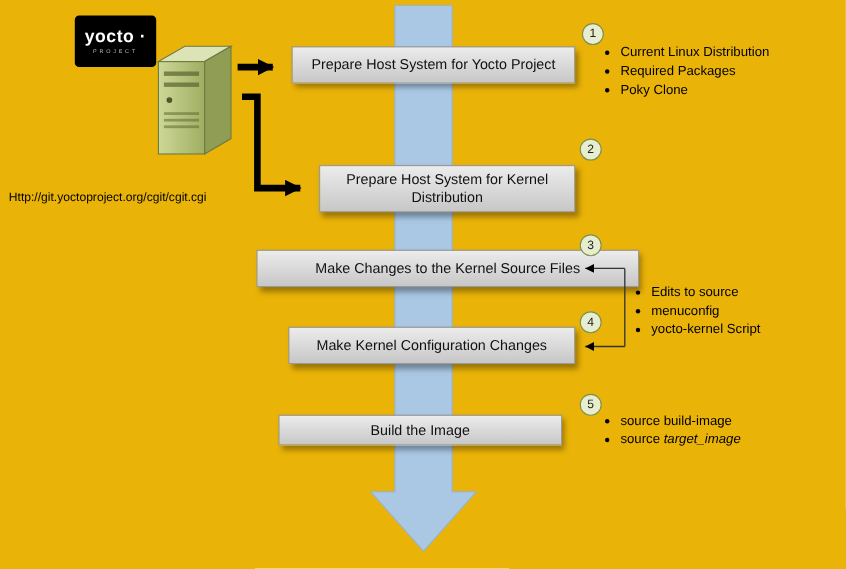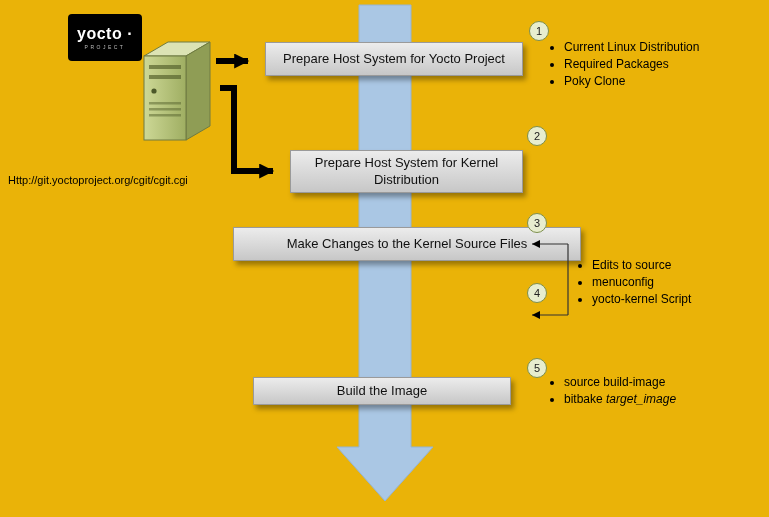--- a/index.html
+++ b/index.html
@@ -68,20 +68,21 @@
     <rect x="13" y="68" width="32" height="2.5" fill="#5d6a33" opacity="0.55"></rect>
     <rect x="13" y="74" width="32" height="2.5" fill="#5d6a33" opacity="0.55"></rect>
     <rect x="13" y="80" width="32" height="2.5" fill="#5d6a33" opacity="0.55"></rect>
   </svg>
 
   <div class="src-url">Http://git.yoctoproject.org/cgit/cgit.cgi</div>
 
   <div class="box" style="left:265px; top:42px; width:258px; height:34px">Prepare Host System for Yocto Project</div>
   <div class="box" style="left:290px; top:150px; width:233px; height:43px">Prepare Host System for Kernel Distribution</div>
   <div class="box" style="left:233px; top:227px; width:348px; height:34px">Make Changes to the Kernel Source Files</div>
+  <div class="box" style="left:262px; top:297px; width:261px; height:34px">Make Kernel Configuration Changes</div>
   <div class="box" style="left:253px; top:377px; width:258px; height:28px">Build the Image</div>
 
   <div class="num-circle" style="left:529px; top:21px">1</div>
   <div class="num-circle" style="left:527px; top:126px">2</div>
   <div class="num-circle" style="left:527px; top:213px">3</div>
   <div class="num-circle" style="left:527px; top:283px">4</div>
   <div class="num-circle" style="left:527px; top:358px">5</div>
 
   <ul class="blist" style="left:549px; top:40px; width:210px">
     <li>Current Linux Distribution</li>
@@ -91,21 +92,21 @@
 
 
   <ul class="blist" style="left:577px; top:258px; width:180px">
     <li>Edits to source</li>
     <li>menuconfig</li>
     <li>yocto-kernel Script</li>
   </ul>
 
   <ul class="blist" style="left:549px; top:375px; width:200px">
     <li>source build-image</li>
-    <li><span>bitbake </span><i>target_image</i></li>
+    <li><span>source </span><i>target_image</i></li>
   </ul>
 
   <svg class="layer" width="769" height="517" style="z-index:6">
     <defs>
       <marker id="arrBig" markerWidth="3" markerHeight="3" refX="2.3" refY="1.25" orient="auto">
         <path d="M0,0 L2.5,1.25 L0,2.5 z" fill="#000"></path>
       </marker>
       <marker id="arrSmall" markerUnits="userSpaceOnUse" markerWidth="9" markerHeight="8" refX="8" refY="4" orient="auto">
         <path d="M0,0 L8,4 L0,8 z" fill="#000"></path>
       </marker>

